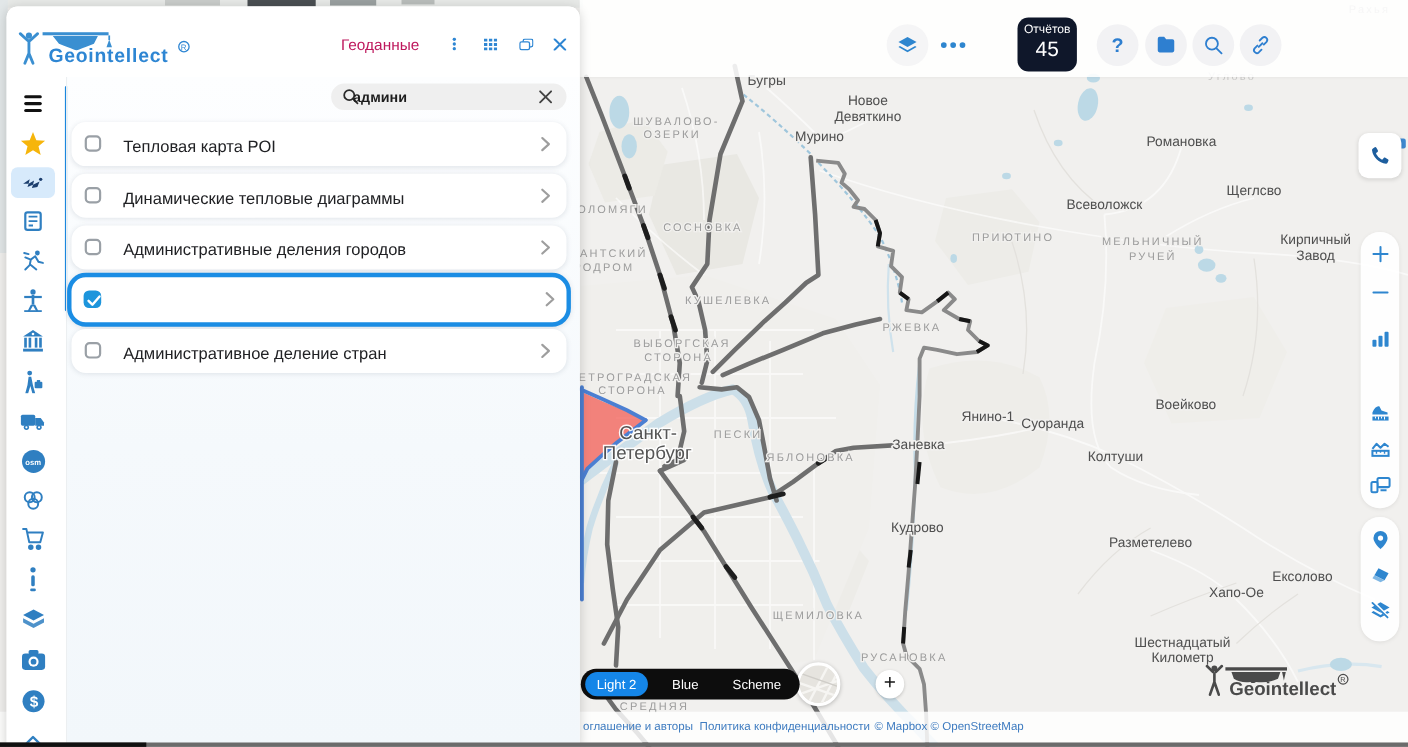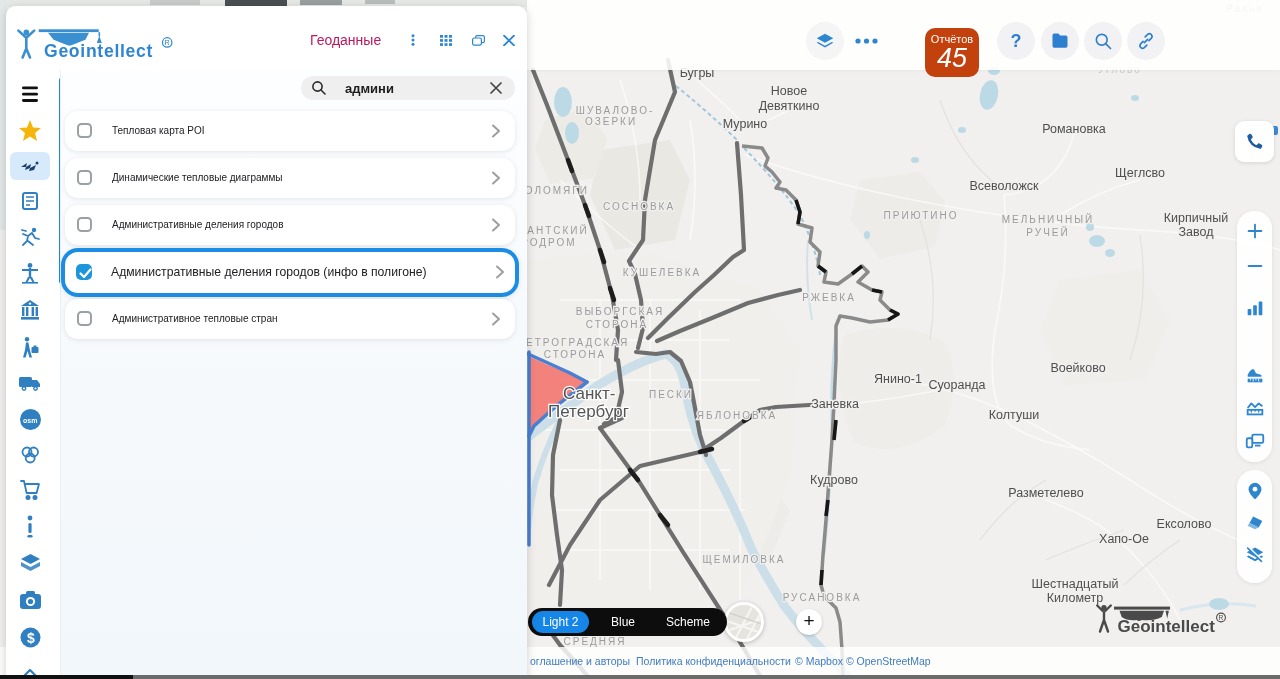--- a/index.html
+++ b/index.html
@@ -5,23 +5,23 @@
   * { margin:0; padding:0; box-sizing:border-box; }
   html,body { width:1280px; height:679px; overflow:hidden; font-family:"Liberation Sans", sans-serif; }
   #stage { position:relative; width:1280px; height:679px; overflow:hidden; background:#f1f0ed; }
   .abs { position:absolute; }
 
   
   #topbar { left:527px; top:0; width:753px; height:70px; background:rgba(255,255,255,0.88); box-shadow:0 1px 3px rgba(0,0,0,0.04); }
   #tool-select { left:546px; top:21px; width:251px; height:40px; background:#f0f0f0; border-radius:5px; color:#3c4043; font-size:13.5px; line-height:40px; padding-left:19px; }
   #tool-select svg { position:absolute; right:14px; top:14px; }
   .circbtn { width:38px; height:38px; border-radius:50%; background:#f2f2f4; top:22px; display:flex; align-items:center; justify-content:center; }
-  #greenbadge { left:925px; top:28px; width:54px; height:49px; border-radius:10px; background:#c2410c; color:#fff; text-align:center; }
+  #greenbadge { left:925px; top:16px; width:54px; height:49px; border-radius:10px; background:#0f172a; color:#fff; text-align:center; }
   #greenbadge .t1 { font-size:11px; margin-top:5px; }
-  #greenbadge .t2 { font-size:27px; line-height:26px;font-style:italic; }
+  #greenbadge .t2 { font-size:19px; line-height:26px; }
 
   
   #attrib { left:0px; top:647px; width:1280px; height:28px; background:rgba(255,255,255,0.82); font-size:10.5px; color:#3f7cc0; }
   #attrib span { position:absolute; top:8px; white-space:nowrap; }
   #botbar { left:0; top:675px; width:1280px; height:4px; background:#6b6b6b; z-index:60; }
   #botthumb { left:0; top:675px; width:133px; height:4px; background:#111; z-index:61; }
 
   
   #styleswitch { left:528px; top:608px; width:199px; height:28px; background:#0d0d0d; border-radius:14px; color:#fff; font-size:12.5px; }
   #light2 { position:absolute; left:4px; top:3px; width:57px; height:22px; border-radius:11px; background:#1586e8; color:#fff; text-align:center; line-height:22px; font-size:12px; }
@@ -40,21 +40,21 @@
   #phead { position:absolute; left:0; top:0; width:521px; height:64px; background:#fff; border-radius:10px 10px 0 0; }
   #geodan { position:absolute; left:304px; top:26px; font-size:14px; color:#be185d; }
   .hicon { position:absolute; top:20px; }
   #sidebar { position:absolute; left:0; top:64px; width:48px; height:609px; background:#fff; }
   #bluescroll { position:absolute; left:52.5px; top:72px; width:3px; height:205px; background:#1b87de; border-radius:2px; }
   #plist { position:absolute; left:54px; top:64px; width:467px; height:609px; background:linear-gradient(180deg,#fdfeff 0%, #f5f9fc 55%, #f2f7fb 100%); border-left:1px solid #eceff1; }
   #searchpill { position:absolute; left:240px; top:6px; width:214px; height:24px; border-radius:12px; background:#efefef; }
   #searchpill .q { position:absolute; left:74px; top:5px; font-size:13px; color:#1d1d1d; font-weight:bold; }
   .item { position:absolute; left:4px; width:450px; height:40px; background:#fff; border-radius:13px; box-shadow:0 1px 5px rgba(60,80,100,0.13); }
   .item .cb { position:absolute; left:12px; top:12px; width:15px; height:15px; border:2px solid #9aa0a6; border-radius:4.5px; background:#fff; }
-  .item .lbl { position:absolute; left:47px; top:13.5px; font-size:10px; color:#202124; }
+  .item .lbl { position:absolute; left:47px; top:13.5px; font-size:15px; color:#202124; }
   .item .chev { position:absolute; right:11px; top:12px; }
   #sel { position:absolute; left:0px; top:178px; width:458px; height:49px; border:4.5px solid #1b8de4; border-radius:17px; background:#fff; box-shadow:0 1px 5px rgba(60,80,100,0.13); }
   #sel .cb { position:absolute; left:11px; top:12px; width:16px; height:16px; border-radius:5px; background:#1d95dc; }
   #sel .lbl { position:absolute; left:46px; top:13px; font-size:12.2px; color:#202124; }
   #sel .chev { position:absolute; right:7px; top:12px; }
   .sicon { position:absolute; left:0; width:48px; display:flex; justify-content:center; }
 
   
   #wmark { left:1093px; top:603px; width:140px; height:34px; }
 </style>
@@ -564,21 +564,21 @@
         </div>
     </div>
     <div id="bluescroll"></div>
 
     <div id="plist">
       <div id="searchpill">
         <svg style="position:absolute;left:10px;top:4px;" width="16" height="16" viewBox="0 0 16 16">
             <circle cx="6.5" cy="6.5" r="4.6" stroke="#2b2b2b" stroke-width="1.6" fill="none"></circle>
             <path d="M10 10 L14 14" stroke="#2b2b2b" stroke-width="1.6" stroke-linecap="round"></path>
           </svg>
-        <span class="q" style="left:44px;">админи</span>
+        <span class="q" style="left:20px;">админи</span>
         <svg style="position:absolute;right:12px;top:5px;" width="14" height="14" viewBox="0 0 14 14">
             <path d="M2 2 L12 12 M12 2 L2 12" stroke="#444" stroke-width="1.7" stroke-linecap="round"></path>
           </svg>
       </div>
       <div class="item" style="top:41px;">
           <div class="cb"></div>
           <div class="lbl">Тепловая карта POI</div>
           <svg class="chev" width="16" height="16" viewBox="0 0 16 16">
             <path d="M5 2.5 L11 8 L5 13.5" stroke="#9e9e9e" stroke-width="2" fill="none" stroke-linecap="round" stroke-linejoin="round"></path>
           </svg>
@@ -596,28 +596,27 @@
           <svg class="chev" width="16" height="16" viewBox="0 0 16 16">
             <path d="M5 2.5 L11 8 L5 13.5" stroke="#9e9e9e" stroke-width="2" fill="none" stroke-linecap="round" stroke-linejoin="round"></path>
           </svg>
         </div>
       <div id="sel">
         <div class="cb">
             <svg style="position:absolute;left:3px;top:4px;" width="13" height="11" viewBox="0 0 13 11">
               <path d="M1.5 5.5 L5 9 L11.5 1.5" stroke="#fff" stroke-width="2.2" fill="none" stroke-linecap="round" stroke-linejoin="round"></path>
             </svg>
           </div>
-        <div class="lbl">Административные деления городов (инфо в полигоне)</div>
         <svg class="chev" width="16" height="16" viewBox="0 0 16 16">
             <path d="M5 2.5 L11 8 L5 13.5" stroke="#9e9e9e" stroke-width="2" fill="none" stroke-linecap="round" stroke-linejoin="round"></path>
           </svg>
       </div>
       <div class="item" style="top:229px;">
           <div class="cb"></div>
-          <div class="lbl">Административное тепловые стран</div>
+          <div class="lbl">Административное деление стран</div>
           <svg class="chev" width="16" height="16" viewBox="0 0 16 16">
             <path d="M5 2.5 L11 8 L5 13.5" stroke="#9e9e9e" stroke-width="2" fill="none" stroke-linecap="round" stroke-linejoin="round"></path>
           </svg>
         </div>
     </div>
   </div>
 
 </div>
 
 </body></html>

